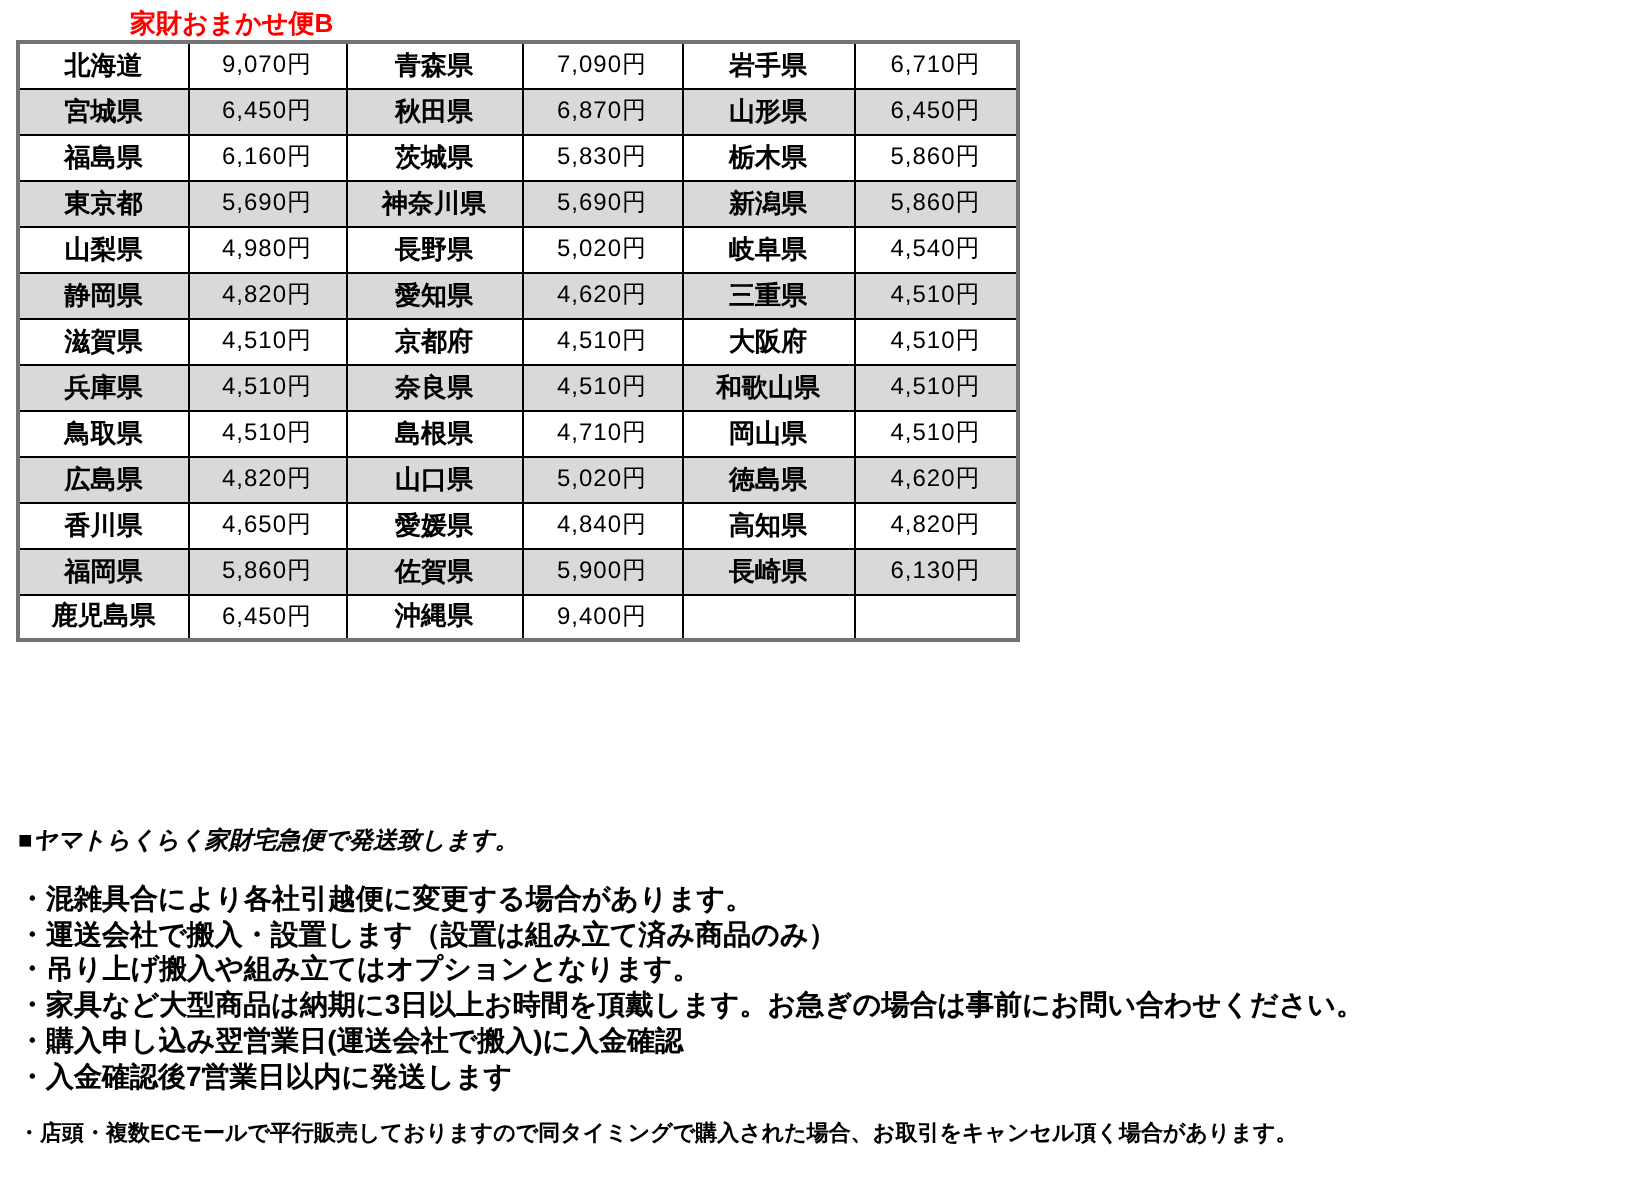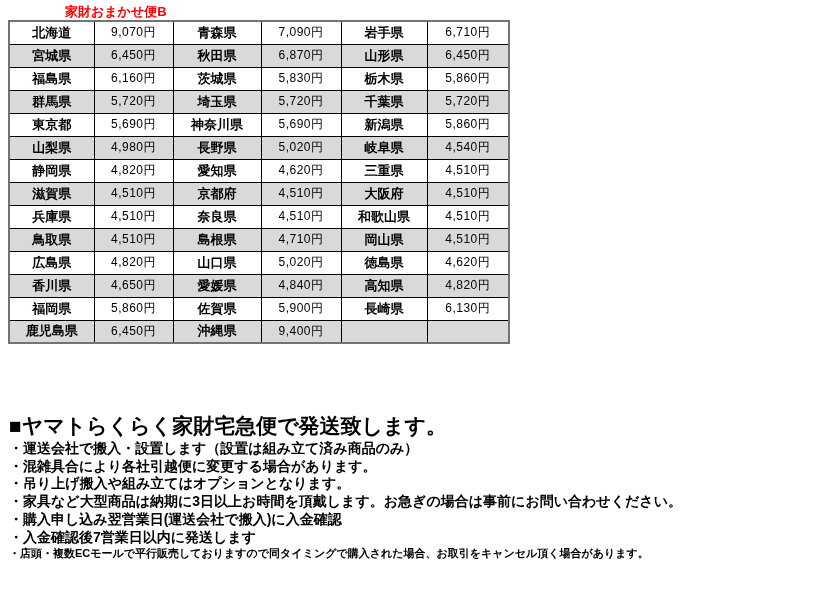--- a/index.html
+++ b/index.html
@@ -38,32 +38,34 @@
   }
   table.fee-table td.pref  { font-size: 13px; font-weight: bold; }
   table.fee-table td.price { font-size: 12px; font-weight: normal; letter-spacing: 0.5px; margin-left: 12px; }
   table.fee-table tr:nth-child(even) td { background: #D9D9D9; }
   .notes {
     position: absolute;
     left: 9px; top: 412px;
     width: 806px;
   }
   .notes-heading {
-    font-size: 21px;
-    font-weight: bold;
-    white-space: nowrap;
+    font-size: 12px;
+    font-weight: bold;
+    white-space: nowrap;
+    margin-bottom: 12px;
+    font-style: italic;
   }
   .bullet {
     font-size: 14px;
     font-weight: bold;
     line-height: 17.7px;
     white-space: nowrap;
   }
   .small-note {
-    margin-top: 0;
+    margin-top: 12px;
     font-size: 11px;
     font-weight: bold;
     white-space: nowrap;
   }
 </style>
 </head>
 <body>
 
 <div class="page-title">家財おまかせ便B</div>
 
@@ -95,28 +97,20 @@
       </tr>
       <tr>
         <td class="pref">福島県</td>
         <td class="price">6,160円</td>
         <td class="pref">茨城県</td>
         <td class="price">5,830円</td>
         <td class="pref">栃木県</td>
         <td class="price">5,860円</td>
       </tr>
       <tr>
-        <td class="pref">群馬県</td>
-        <td class="price">5,720円</td>
-        <td class="pref">埼玉県</td>
-        <td class="price">5,720円</td>
-        <td class="pref">千葉県</td>
-        <td class="price">5,720円</td>
-      </tr>
-      <tr>
         <td class="pref">東京都</td>
         <td class="price">5,690円</td>
         <td class="pref">神奈川県</td>
         <td class="price">5,690円</td>
         <td class="pref">新潟県</td>
         <td class="price">5,860円</td>
       </tr>
       <tr>
         <td class="pref">山梨県</td>
         <td class="price">4,980円</td>
@@ -188,21 +182,21 @@
         <td class="price">9,400円</td>
         <td class="pref"></td>
         <td class="price"></td>
       </tr>
     </tbody>
 </table>
 
 <div class="notes">
   <div class="notes-heading">■ヤマトらくらく家財宅急便で発送致します。</div>
   <div>
+      <div class="bullet">・混雑具合により各社引越便に変更する場合があります。</div>
       <div class="bullet">・運送会社で搬入・設置します（設置は組み立て済み商品のみ）</div>
-      <div class="bullet">・混雑具合により各社引越便に変更する場合があります。</div>
       <div class="bullet">・吊り上げ搬入や組み立てはオプションとなります。</div>
       <div class="bullet">・家具など大型商品は納期に3日以上お時間を頂戴します。お急ぎの場合は事前にお問い合わせください。</div>
       <div class="bullet">・購入申し込み翌営業日(運送会社で搬入)に入金確認</div>
       <div class="bullet">・入金確認後7営業日以内に発送します</div>
     </div>
   <div class="small-note">・店頭・複数ECモールで平行販売しておりますので同タイミングで購入された場合、お取引をキャンセル頂く場合があります。</div>
 </div>
 
 </body></html>

